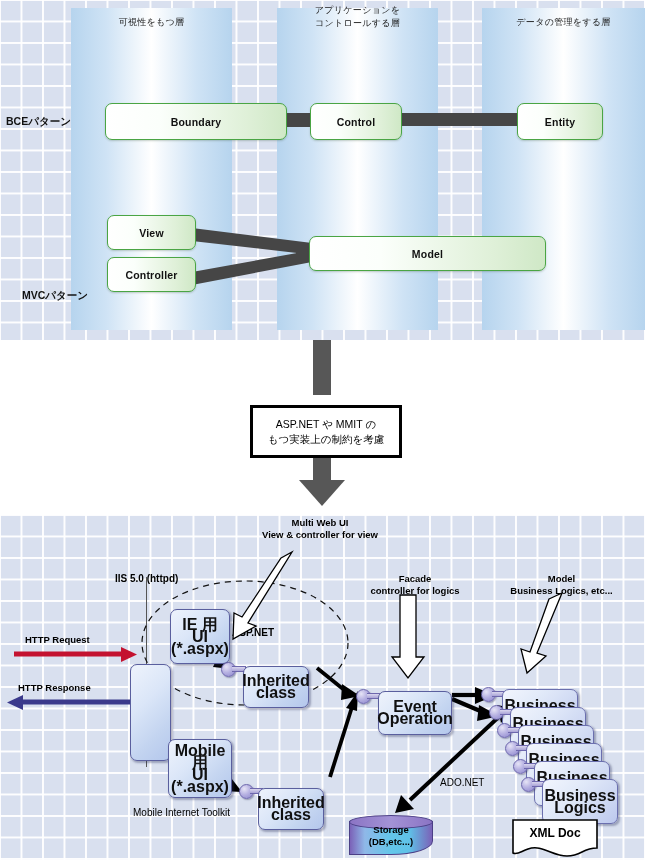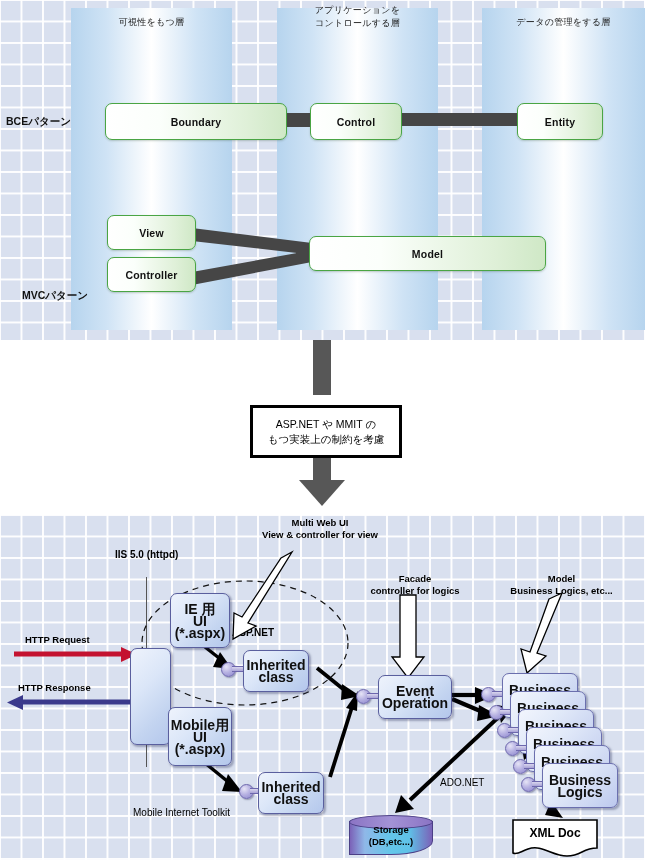--- a/index.html
+++ b/index.html
@@ -87,23 +87,24 @@
   #bot-panel{left:0;top:515px;width:645px;height:345px;}
 
   .bbox{ 
     position:absolute;
     border:1.3px solid #5a5f9e;
     border-radius:7px;
     background:linear-gradient(135deg,#eef3fc 0%,#dbe6f8 38%,#c3d4f0 72%,#b4c7ec 100%);
     box-shadow:1.5px 1.5px 2px rgba(40,45,90,.35);
     display:flex;align-items:center;justify-content:center;
     text-align:center;
-    font-size:14px;font-weight:bold;color:#101010;
+    font-size:16px;font-weight:bold;color:#101010;
     line-height:12px;
     white-space:pre-line;
+    margin-top:16px;
   }
   .biz{
     border:1.3px solid #6b6fae;
     background:linear-gradient(135deg,#f2f5fd 0%,#e2eaf9 35%,#cfd9f3 70%,#bcc8ee 100%);
   }
   .lolly-ball{
     position:absolute;
     width:13px;height:13px;border-radius:50%;
     background:radial-gradient(circle at 33% 30%,#e6e4f6 0%,#b7b2e2 45%,#8b84cc 100%);
     border:1px solid #6d67ad;
@@ -220,21 +221,21 @@
   <div class="abs gridbg" id="bot-panel">
 
     <div class="blk-label nosel" style="left:205px;top:2px;width:230px;">Multi Web UI
 View &amp; controller for view</div>
     <div class="blk-label nosel" style="left:335px;top:58px;width:160px;">Facade
 controller for logics</div>
     <div class="blk-label nosel" style="left:478px;top:58px;width:167px;">Model
 Business Logics, etc...</div>
 
     <div class="lifeline" style="left:146px;top:62px;height:190px;"></div>
-    <div class="plain-label nosel" style="left:115px;top:34px;">IIS 5.0 (httpd)</div>
+    <div class="plain-label nosel" style="left:115px;top:58px;">IIS 5.0 (httpd)</div>
 
     <div class="plain-label nosel" style="left:232px;top:112px;">ASP.NET</div>
 
     <div class="big-label nosel" style="left:440px;top:262px;">ADO.NET</div>
 
     <div class="big-label nosel" style="left:133px;top:292px;">Mobile Internet Toolkit</div>
 
     <svg class="ovl" width="645" height="345">
 
       <ellipse cx="245" cy="128" rx="103" ry="62" fill="none" stroke="#111" stroke-width="1.2" stroke-dasharray="6,5"></ellipse>
@@ -301,21 +302,21 @@
     <div class="bbox" style="left:130px;top:133px;width:39px;height:95px;"></div>
 
     <div class="httplbl nosel" style="left:25px;top:119px;">HTTP Request</div>
     <div class="httplbl nosel" style="left:18px;top:167px;">HTTP Response</div>
 
     <div class="bbox" style="left:170px;top:78px;width:58px;height:53px;">
       <span>IE 用
 UI
 (*.aspx)</span>
     </div>
-    <div class="bbox" style="left:168px;top:192px;width:62px;height:57px;justify-content:center;">
+    <div class="bbox" style="left:168px;top:208px;width:62px;height:57px;justify-content:center;">
       <span>Mobile用
 UI
 (*.aspx)</span>
     </div>
 
     <div class="lolly-ball" style="left:221px;top:147px;"></div>
     <div class="lolly-stem" style="left:232px;top:151px;width:13px;"></div>
     <div class="bbox" style="left:243px;top:135px;width:64px;height:40px;">
       <span>Inherited
 class</span>

